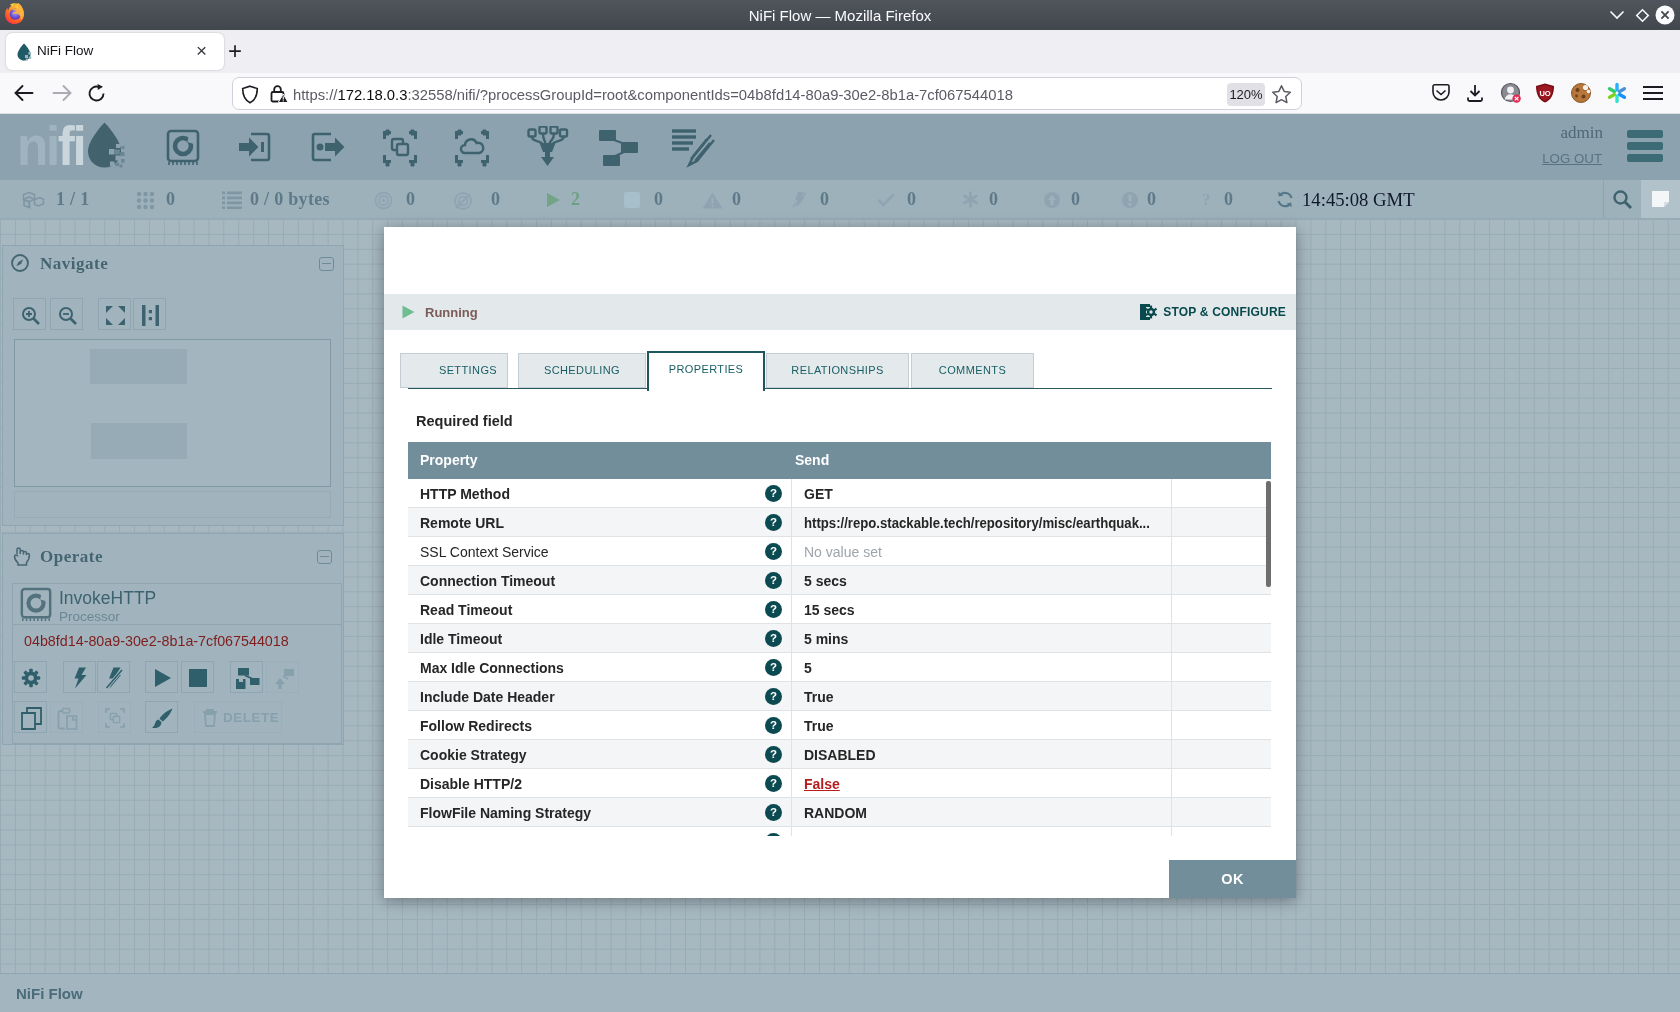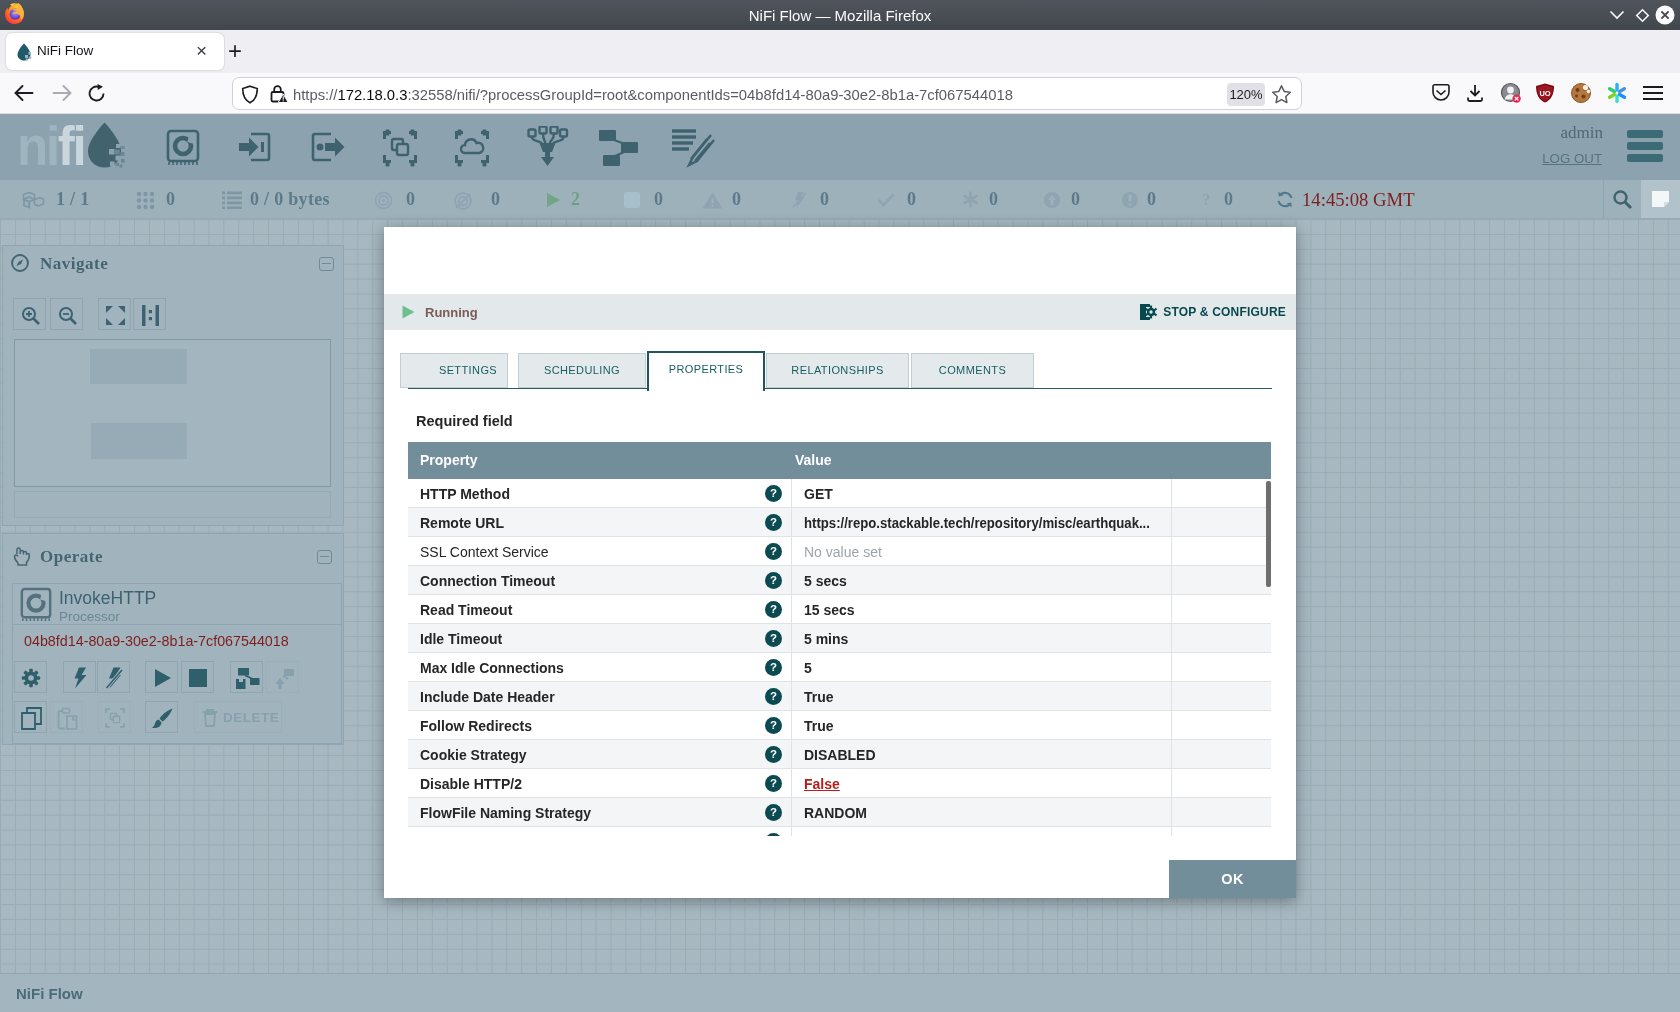--- a/index.html
+++ b/index.html
@@ -396,21 +396,21 @@
         <rect x="7.6" y="12" width="2.8" height="2.8" fill="#9DB1BB"></rect>
     </svg>
     <span class="abs statitem" style="left:1147px;">0</span>
     <span class="abs" style="left:1202px;top:10px;font-size:17px;font-weight:bold;color:#8EA5B1;font-family:'Liberation Serif',serif;">?</span>
     <span class="abs statitem" style="left:1224px;">0</span>
     <svg class="abs sicon" style="left:1276px;" width="18" height="17" viewBox="0 0 18 17">
       <path d="M15.5 7 A7 7 0 0 0 3.5 4.2 M2.5 10 A7 7 0 0 0 14.5 12.8" fill="none" stroke="#54788A" stroke-width="2.2"></path>
       <path d="M2.2 0.8 L2.8 5.4 L7.4 4.6 Z" fill="#54788A"></path>
       <path d="M15.8 16.2 L15.2 11.6 L10.6 12.4 Z" fill="#54788A"></path>
     </svg>
-    <span class="abs" style="left:1302px;top:9px;font-size:18.7px;color:#7f1d1d;font-family:'Liberation Serif',serif;">14:45:08 GMT</span>
+    <span class="abs" style="left:1302px;top:9px;font-size:18.7px;color:#0f172a;font-family:'Liberation Serif',serif;">14:45:08 GMT</span>
     <div class="abs" style="left:1603px;top:0;width:1px;height:38px;background:#8DA3AF;"></div>
     <svg class="abs" style="left:1612px;top:9px;" width="21" height="21" viewBox="0 0 21 21">
       <circle cx="8.5" cy="8.5" r="6" fill="none" stroke="#3F626F" stroke-width="2.4"></circle>
       <path d="M13 13 L19 19" stroke="#3F626F" stroke-width="3"></path>
     </svg>
     <div class="abs" style="left:1641px;top:0;width:39px;height:38px;background:#B2C2CA;">
       <svg style="position:absolute;left:10px;top:10px;" width="19" height="18" viewBox="0 0 19 18">
         <path d="M1 1 H18 V12 L13 17 H1 Z" fill="#F4F7F8"></path>
         <path d="M18 12 H13 V17" fill="#B2C2CA"></path>
           <path d="M13 12 H18 L13 17 Z" fill="#D7E0E4"></path>
@@ -627,21 +627,21 @@
     <div class="abs" id="tabline"></div>
     <div class="abs tab" style="left:16px;width:108px;padding-left:28px;">SETTINGS</div>
     <div class="abs tab" style="left:134px;width:128px;">SCHEDULING</div>
     <div class="abs" id="activetab">PROPERTIES</div>
     <div class="abs tab" style="left:382px;width:143px;">RELATIONSHIPS</div>
     <div class="abs tab" style="left:527px;width:123px;">COMMENTS</div>
     <div class="abs" id="reqfield">Required field</div>
     <div class="abs" id="ptable">
       <div class="abs" id="thead">
         <span class="abs" style="left:12px;top:10px;">Property</span>
-        <span class="abs" style="left:387px;top:10px;">Value</span>
+        <span class="abs" style="left:387px;top:10px;">Send</span>
       </div>
       <div class="abs" id="tbody">
         <div class="prow" style="top:0px;background:#FFFFFF;">
             <span class="pname" style="font-weight:bold">HTTP Method</span>
             <span class="qmark">?</span>
             <span class="pval" style="color:#262626;font-weight:bold;">GET</span>
           </div>
         <div class="prow" style="top:29px;background:#F3F5F6;">
             <span class="pname" style="font-weight:bold">Remote URL</span>
             <span class="qmark">?</span>

